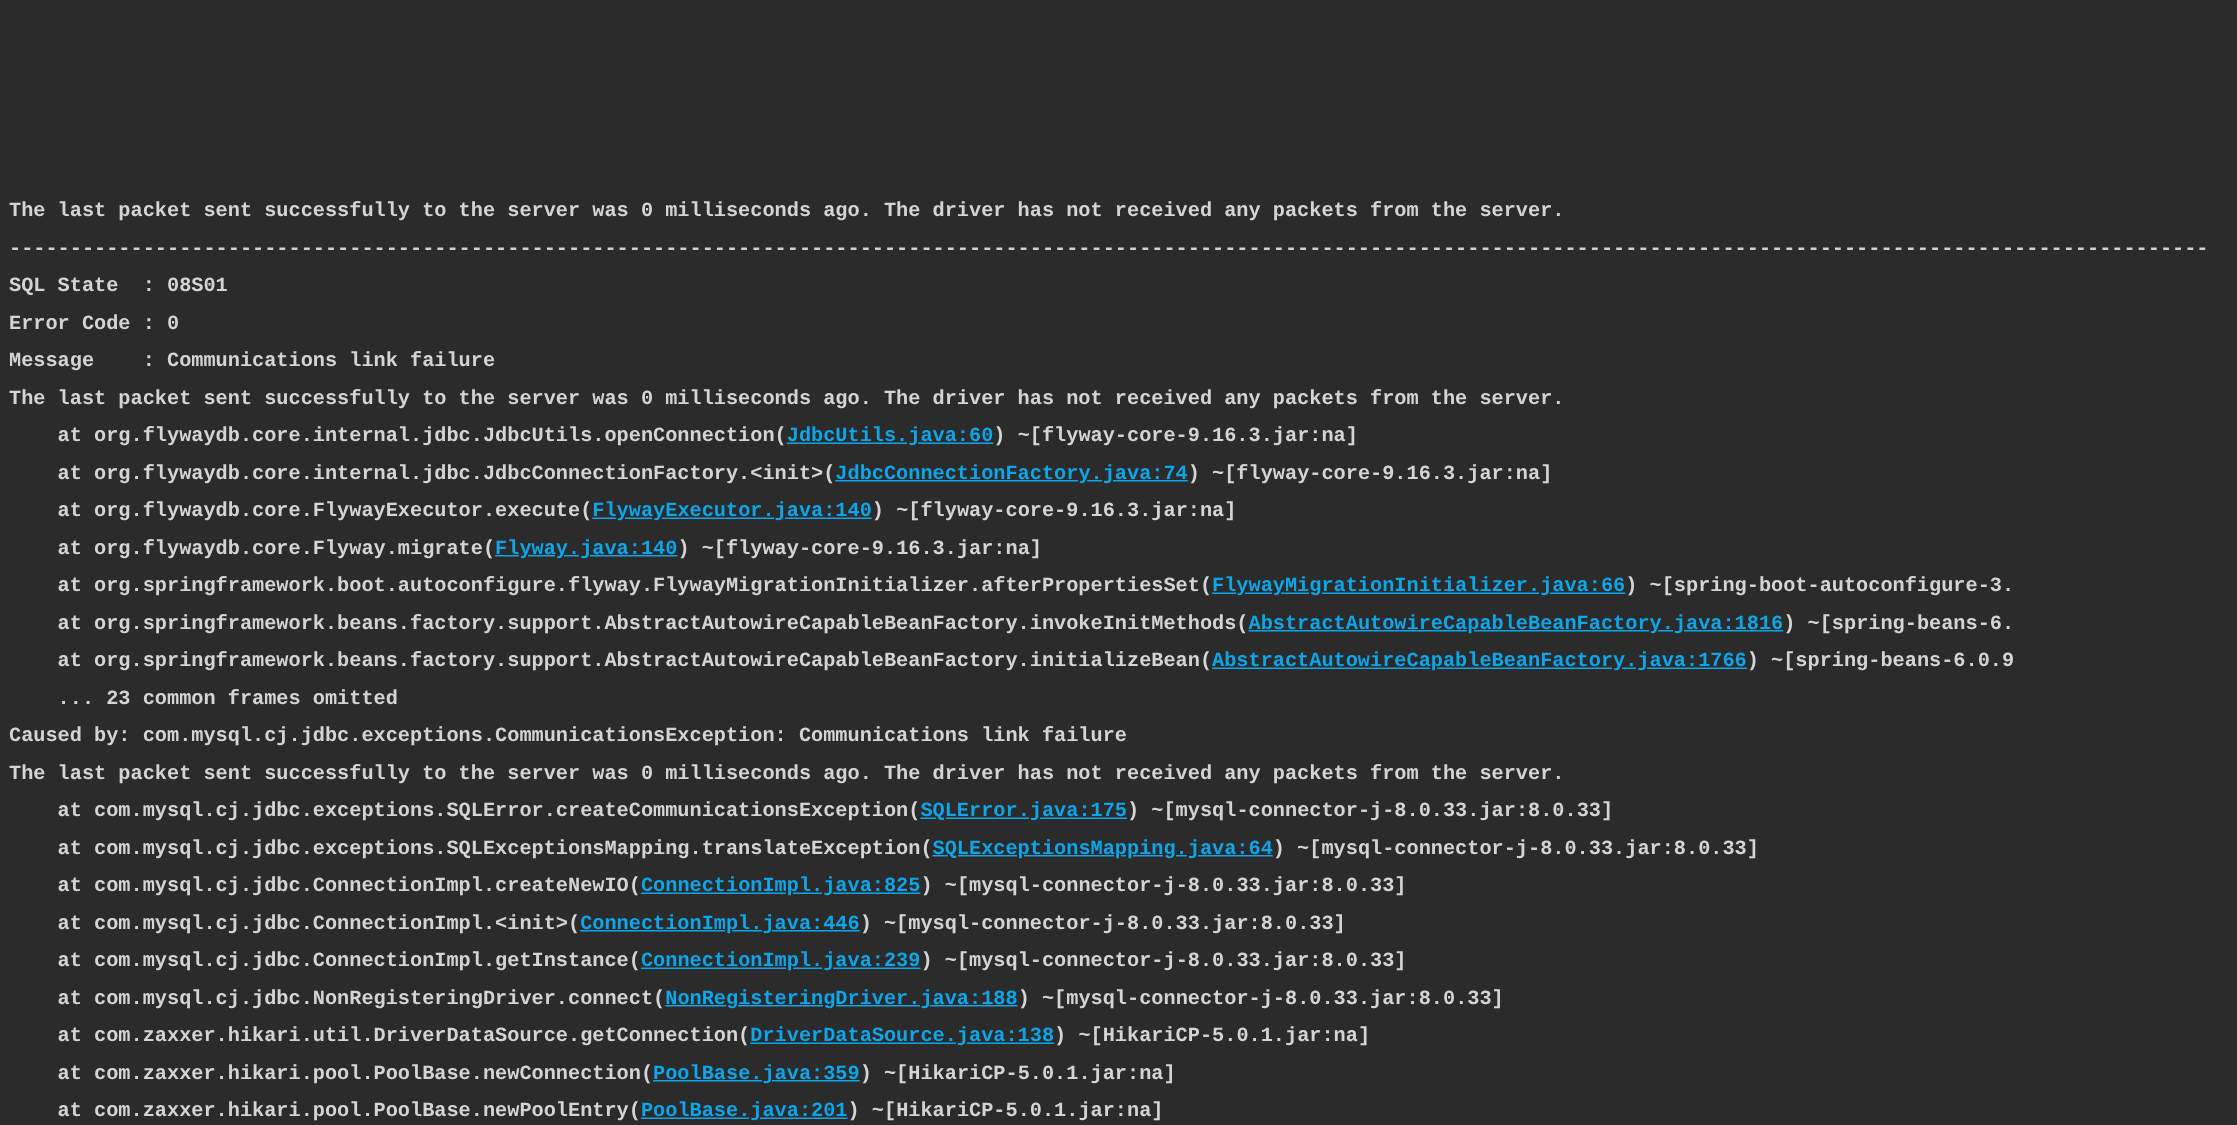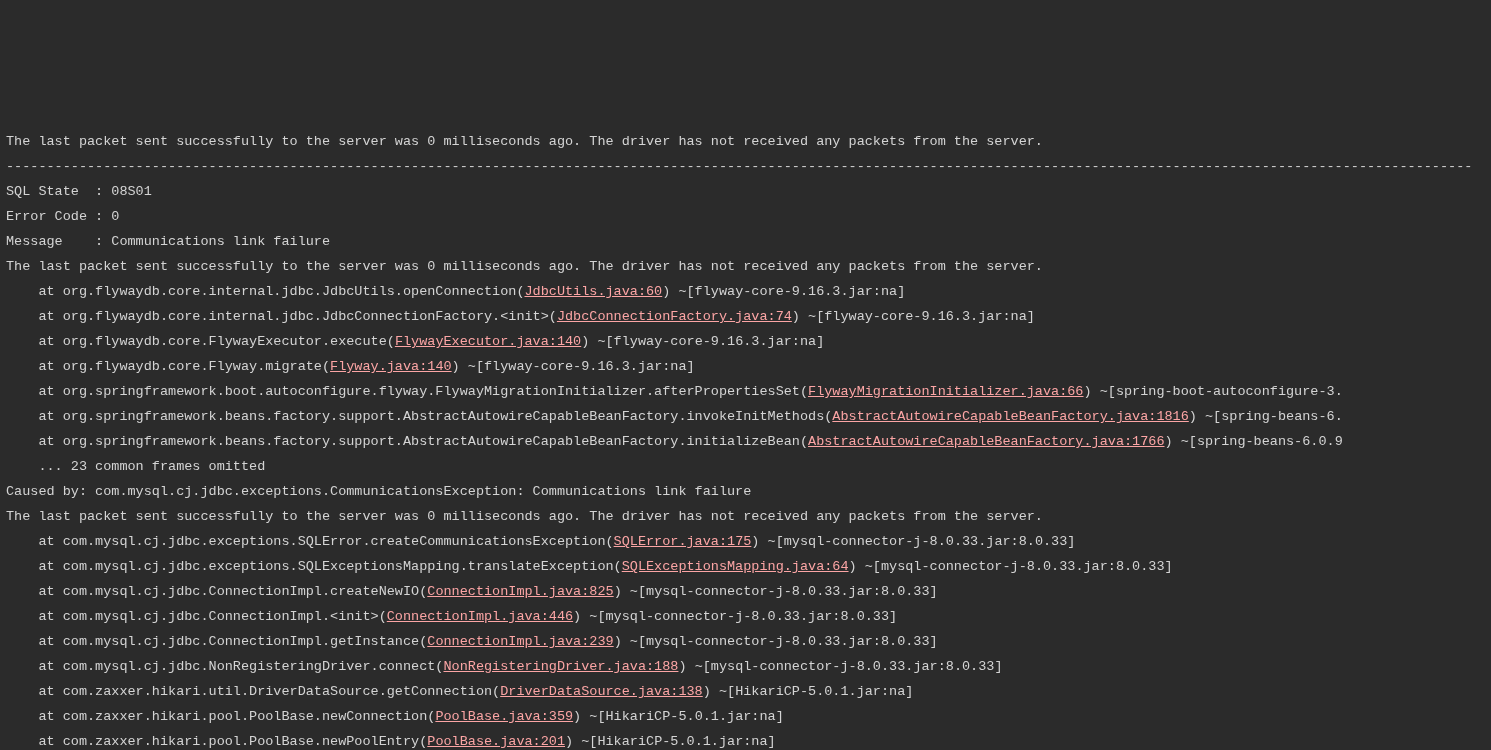--- a/index.html
+++ b/index.html
@@ -14,23 +14,24 @@
     white-space: pre;
   }
   .console {
     padding: 4px 6px;
     width: 1491px;
     box-sizing: border-box;
     overflow: hidden;
   }
   .line {
     white-space: pre;
+    font-weight: bold;
   }
   a.src {
-    color: #fca5a5;
+    color: #0ea5e9;
     text-decoration: underline;
     cursor: pointer;
   }
 </style>
 </head>
 <body>
 
 
 
 <div class="console" id="console"><div class="line"><span>The last packet sent successfully to the server was 0 milliseconds ago. The driver has not received any packets from the server.</span></div><div class="line"><span>-------------------------------------------------------------------------------------------------------------------------------------------------------------------------------------</span></div><div class="line"><span>SQL State  : 08S01</span></div><div class="line"><span>Error Code : 0</span></div><div class="line"><span>Message    : Communications link failure</span></div><div class="line"><span></span></div><div class="line"><span>The last packet sent successfully to the server was 0 milliseconds ago. The driver has not received any packets from the server.</span></div><div class="line"><span></span></div><div class="line"><span>    at org.flywaydb.core.internal.jdbc.JdbcUtils.openConnection(</span><a class="src">JdbcUtils.java:60</a><span>) ~[flyway-core-9.16.3.jar:na]</span></div><div class="line"><span>    at org.flywaydb.core.internal.jdbc.JdbcConnectionFactory.&lt;init&gt;(</span><a class="src">JdbcConnectionFactory.java:74</a><span>) ~[flyway-core-9.16.3.jar:na]</span></div><div class="line"><span>    at org.flywaydb.core.FlywayExecutor.execute(</span><a class="src">FlywayExecutor.java:140</a><span>) ~[flyway-core-9.16.3.jar:na]</span></div><div class="line"><span>    at org.flywaydb.core.Flyway.migrate(</span><a class="src">Flyway.java:140</a><span>) ~[flyway-core-9.16.3.jar:na]</span></div><div class="line"><span>    at org.springframework.boot.autoconfigure.flyway.FlywayMigrationInitializer.afterPropertiesSet(</span><a class="src">FlywayMigrationInitializer.java:66</a><span>) ~[spring-boot-autoconfigure-3.</span></div><div class="line"><span>    at org.springframework.beans.factory.support.AbstractAutowireCapableBeanFactory.invokeInitMethods(</span><a class="src">AbstractAutowireCapableBeanFactory.java:1816</a><span>) ~[spring-beans-6.</span></div><div class="line"><span>    at org.springframework.beans.factory.support.AbstractAutowireCapableBeanFactory.initializeBean(</span><a class="src">AbstractAutowireCapableBeanFactory.java:1766</a><span>) ~[spring-beans-6.0.9</span></div><div class="line"><span>    ... 23 common frames omitted</span></div><div class="line"><span>Caused by: com.mysql.cj.jdbc.exceptions.CommunicationsException: Communications link failure</span></div><div class="line"><span></span></div><div class="line"><span>The last packet sent successfully to the server was 0 milliseconds ago. The driver has not received any packets from the server.</span></div><div class="line"><span>    at com.mysql.cj.jdbc.exceptions.SQLError.createCommunicationsException(</span><a class="src">SQLError.java:175</a><span>) ~[mysql-connector-j-8.0.33.jar:8.0.33]</span></div><div class="line"><span>    at com.mysql.cj.jdbc.exceptions.SQLExceptionsMapping.translateException(</span><a class="src">SQLExceptionsMapping.java:64</a><span>) ~[mysql-connector-j-8.0.33.jar:8.0.33]</span></div><div class="line"><span>    at com.mysql.cj.jdbc.ConnectionImpl.createNewIO(</span><a class="src">ConnectionImpl.java:825</a><span>) ~[mysql-connector-j-8.0.33.jar:8.0.33]</span></div><div class="line"><span>    at com.mysql.cj.jdbc.ConnectionImpl.&lt;init&gt;(</span><a class="src">ConnectionImpl.java:446</a><span>) ~[mysql-connector-j-8.0.33.jar:8.0.33]</span></div><div class="line"><span>    at com.mysql.cj.jdbc.ConnectionImpl.getInstance(</span><a class="src">ConnectionImpl.java:239</a><span>) ~[mysql-connector-j-8.0.33.jar:8.0.33]</span></div><div class="line"><span>    at com.mysql.cj.jdbc.NonRegisteringDriver.connect(</span><a class="src">NonRegisteringDriver.java:188</a><span>) ~[mysql-connector-j-8.0.33.jar:8.0.33]</span></div><div class="line"><span>    at com.zaxxer.hikari.util.DriverDataSource.getConnection(</span><a class="src">DriverDataSource.java:138</a><span>) ~[HikariCP-5.0.1.jar:na]</span></div><div class="line"><span>    at com.zaxxer.hikari.pool.PoolBase.newConnection(</span><a class="src">PoolBase.java:359</a><span>) ~[HikariCP-5.0.1.jar:na]</span></div><div class="line"><span>    at com.zaxxer.hikari.pool.PoolBase.newPoolEntry(</span><a class="src">PoolBase.java:201</a><span>) ~[HikariCP-5.0.1.jar:na]</span></div></div>

